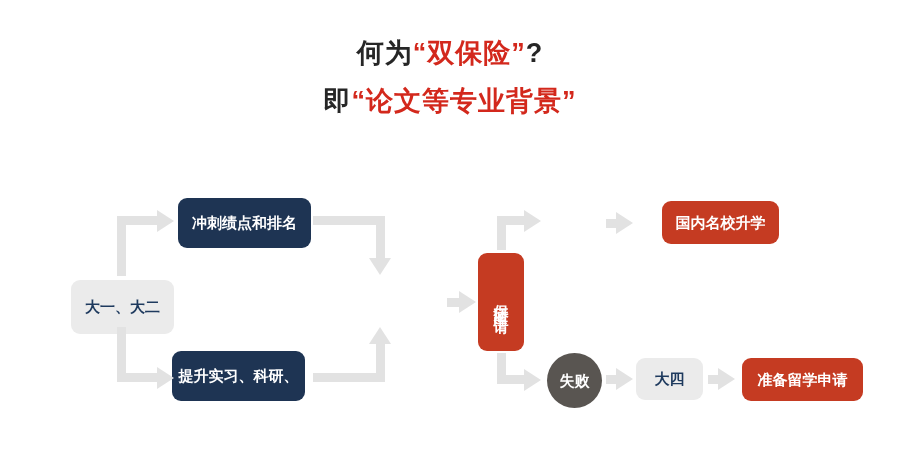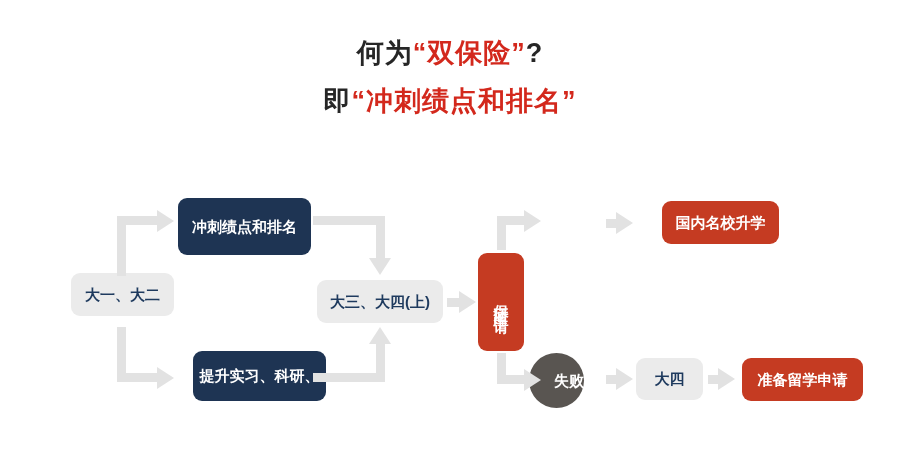--- a/index.html
+++ b/index.html
@@ -55,51 +55,48 @@
   .tri-down{border-left:11px solid transparent;border-right:11px solid transparent;border-top:17px solid var(--arrow);}
   .tri-up{border-left:11px solid transparent;border-right:11px solid transparent;border-bottom:17px solid var(--arrow);}
 </style>
 </head>
 <body>
 
 <div class="stage">
 
   <div class="title">
     <div class="t-line"><span class="t-black">何为</span><span class="t-red">“双保险”</span><span class="t-black">?</span></div>
-    <div class="t-line"><span class="t-black">即</span><span class="t-red">“冲刺绩点和排名”</span></div>
+    <div class="t-line"><span class="t-black">即</span><span class="t-red">“论文等专业背景”</span></div>
   </div>
 
-  <div class="node node--gray" style="left:71px;top:273px;width:103px;height:43px;">
+  <div class="node node--gray" style="left:71px;top:280px;width:103px;height:54px;">
     <span>大一、大二</span>
   </div>
 
-  <div class="node node--navy" style="left:178px;top:198px;width:133px;height:57px;">
+  <div class="node node--navy" style="left:178px;top:198px;width:133px;height:50px;">
     <span>冲刺绩点和排名</span>
   </div>
 
-  <div class="node node--navy" style="left:193px;top:351px;width:133px;height:50px;text-align:right;">
+  <div class="node node--navy" style="left:172px;top:351px;width:133px;height:50px;text-align:right;">
     <span>
       <span style="display:block">提升实习、科研、</span>
     </span>
   </div>
 
-  <div class="node node--gray" style="left:317px;top:280px;width:126px;height:43px;">
-    <span>大三、大四(上)</span>
-  </div>
 
   <div class="node node--red" style="left:478px;top:253px;width:46px;height:98px;">
     <span class="vtext">保研申请</span>
   </div>
 
 
   <div class="node node--red" style="left:662px;top:201px;width:117px;height:43px;">
     <span>国内名校升学</span>
   </div>
 
-  <div class="node circle circle--gray" style="left:529px;top:353px;width:55px;height:55px;justify-content:flex-end;">
+  <div class="node circle circle--gray" style="left:547px;top:353px;width:55px;height:55px;">
     <span>失败</span>
   </div>
 
   <div class="node node--red" style="left:742px;top:358px;width:121px;height:43px;">
     <span>准备留学申请</span>
   </div>
 
   <div class="node node--gray" style="left:636px;top:358px;width:67px;height:42px;">
     <span>大四</span>
   </div>

